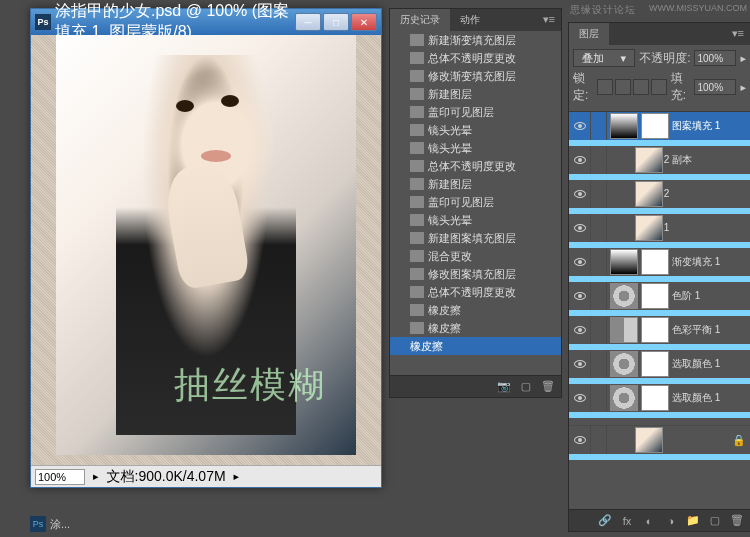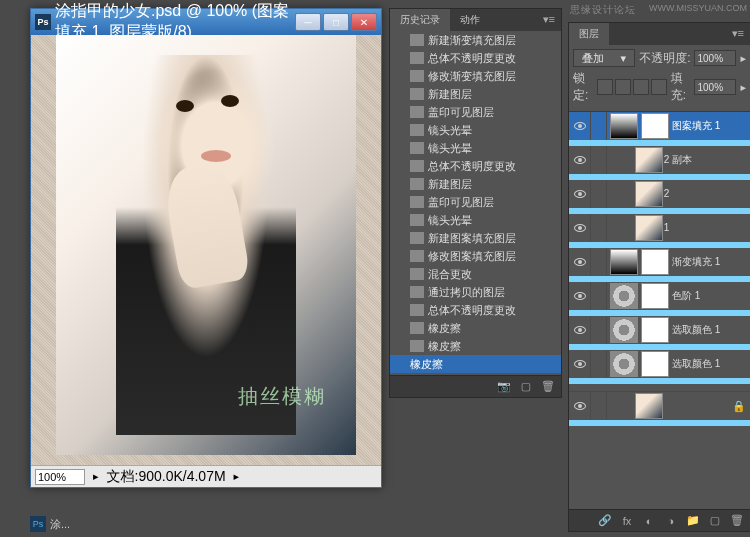--- a/index.html
+++ b/index.html
@@ -13,21 +13,21 @@
 .winbtn.close{background:linear-gradient(#e88,#c44);color:#fff}
 .canvas-area{position:relative;height:430px;background:repeating-linear-gradient(45deg,#d8cdbf,#d8cdbf 1px,#c8bdaf 1px,#c8bdaf 2px);overflow:hidden}
 .photo{position:absolute;left:25px;top:0;width:300px;height:420px;background:linear-gradient(135deg,#fff 0%,#f8f0e8 30%,#d8d0c8 60%,#2a3a4a 100%);overflow:hidden}
 .photo::before{content:"";position:absolute;top:20px;left:60px;width:180px;height:380px;background:radial-gradient(ellipse at 50% 30%,#3a2a1a 15%,#e8d8c8 30%,transparent 50%),linear-gradient(180deg,transparent 40%,#1a1a1a 50%,#2a2a2a 100%)}
 .face{position:absolute;top:35px;left:100px;width:120px;height:150px;background:radial-gradient(ellipse,#f5e5d5 40%,transparent 70%);border-radius:50%}
 .eye{position:absolute;width:18px;height:12px;background:#2a1a0a;border-radius:50%}
 .eye.l{top:65px;left:120px}
 .eye.r{top:60px;left:165px}
 .lips{position:absolute;top:115px;left:145px;width:30px;height:12px;background:#d89888;border-radius:50%}
 .hand{position:absolute;top:130px;left:115px;width:70px;height:120px;background:linear-gradient(#f5e5d5,#e8d8c8);border-radius:40% 40% 20% 20%;transform:rotate(-10deg)}
-.watermark{position:absolute;bottom:45px;right:30px;font-size:20px;color:rgba(200,255,200,0.7);letter-spacing:2px}
+.watermark{position:absolute;bottom:45px;right:30px;font-size:36px;color:rgba(200,255,200,0.7);letter-spacing:2px}
 .statusbar{height:22px;background:#e8e8e8;border-top:1px solid #aaa;display:flex;align-items:center;padding:0 4px;gap:8px}
 .zoom-input{width:50px;height:16px;border:1px solid #999;background:#fff;padding:0 2px}
 .doc-info{font-size:14px}
 .taskbar-item{position:absolute;bottom:5px;left:30px;display:flex;align-items:center;gap:4px;color:#ccc;font-size:10px}
 .taskbar-item .ps-icon{width:16px;height:16px;background:#1a3a5c;display:flex;align-items:center;justify-content:center;font-size:9px;color:#5ac}
 
 .panel{position:absolute;background:#535353;border:1px solid #2a2a2a;display:flex;flex-direction:column}
 .panel-tabs{height:22px;background:#3a3a3a;display:flex}
 .panel-tab{padding:4px 10px;color:#ccc;cursor:pointer;font-size:10px}
 .panel-tab.active{background:#535353}
@@ -154,29 +154,25 @@
       <div class="hist-item">
         <div class="hist-icon"></div>
         <span>镜头光晕</span>
       </div>
       <div class="hist-item">
         <div class="hist-icon"></div>
         <span>新建图案填充图层</span>
       </div>
       <div class="hist-item">
         <div class="hist-icon"></div>
+        <span>混合更改</span>
+      </div>
+      <div class="hist-item">
+        <div class="hist-icon"></div>
         <span>修改图案填充图层</span>
-      </div>
-      <div class="hist-item">
-        <div class="hist-icon"></div>
-        <span>混合更改</span>
-      </div>
-      <div class="hist-item">
-        <div class="hist-icon"></div>
-        <span>通过拷贝的图层</span>
       </div>
       <div class="hist-item">
         <div class="hist-icon"></div>
         <span>总体不透明度更改</span>
       </div>
       <div class="hist-item">
         <div class="hist-icon"></div>
         <span>橡皮擦</span>
       </div>
       <div class="hist-item">
@@ -269,20 +265,29 @@
         <span class="layer-name">渐变填充 1</span>
       </div>
       <div class="layer-item">
         <div class="vis-col">
           <div class="eye-icon"></div>
         </div>
         <div class="link-col"></div>
         <div class="thumb adj"></div>
         <div class="mask"></div>
         <span class="layer-name">色阶 1</span>
+      </div>
+      <div class="layer-item">
+        <div class="vis-col">
+          <div class="eye-icon"></div>
+        </div>
+        <div class="link-col"></div>
+        <div class="thumb adjbal"></div>
+        <div class="mask"></div>
+        <span class="layer-name">色彩平衡 1</span>
       </div>
       <div class="layer-item">
         <div class="vis-col">
           <div class="eye-icon"></div>
         </div>
         <div class="link-col"></div>
         <div class="thumb adj"></div>
         <div class="mask"></div>
         <span class="layer-name">选取颜色 1</span>
       </div>

